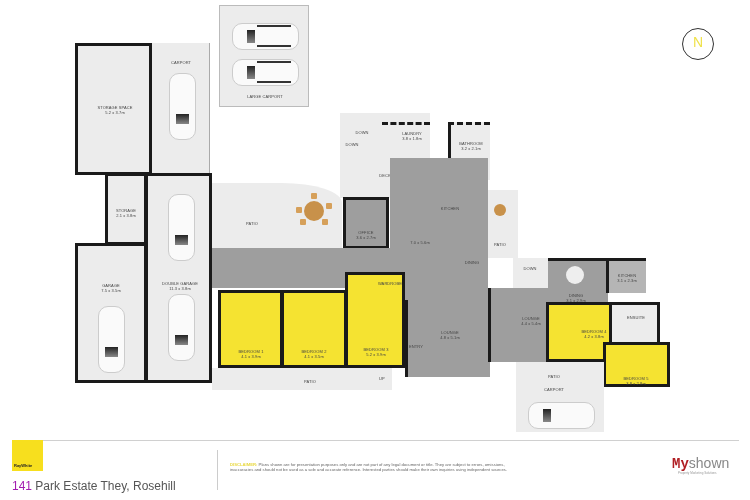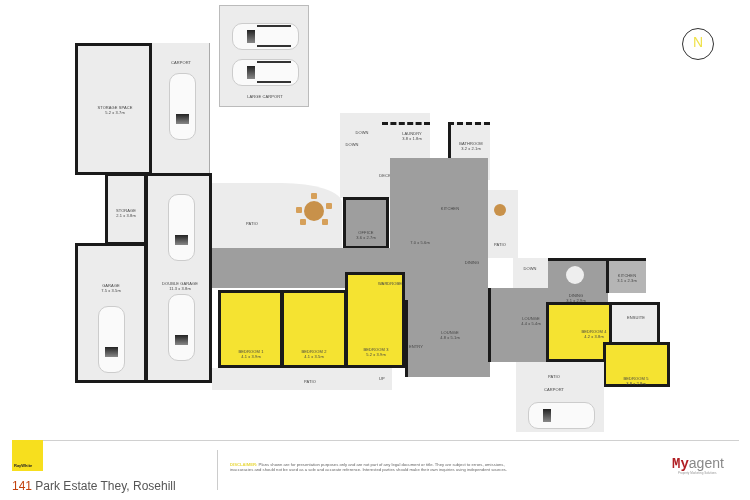--- a/index.html
+++ b/index.html
@@ -14,21 +14,21 @@
   .lbl span{display:block;}
   .car{position:absolute;border:1px solid #ccc;border-radius:10px;background:#fafafa;}
   .car .glass{position:absolute;background:linear-gradient(#222,#888);}
   .car .strip{position:absolute;background:#333;}
   .table{position:absolute;border-radius:50%;background:#c8914a;}
   .chair{position:absolute;width:6px;height:6px;background:#d6a05a;border-radius:1px;}
   .footer-line{position:absolute;left:12px;top:440px;width:727px;height:1px;background:#d0d0d0;}
   .brand{position:absolute;left:12px;top:440px;width:31px;height:31px;background:#f7df1e;}
   .brand-text{position:absolute;left:2px;bottom:3px;font-size:4px;font-weight:bold;color:#222;}
   .address{position:absolute;left:12px;top:479px;font-size:12px;color:#555;}
-  .address .num{color:#c2410c;}
+  .address .num{color:#a21caf;}
   .divider{position:absolute;left:217px;top:450px;width:1px;height:40px;background:#ccc;}
   .disclaimer{position:absolute;left:230px;top:462px;width:280px;font-size:4.2px;line-height:5px;color:#666;}
   .disclaimer .hd{color:#e8d840;font-weight:bold;}
   .myagent{position:absolute;left:672px;top:455px;font-size:14px;color:#888;}
   .myagent .my{color:#b01e23;font-weight:bold;font-family:Liberation Mono, monospace;}
   .tagline{position:absolute;left:678px;top:471px;font-size:3px;color:#999;}
   .compass{position:absolute;left:682px;top:28px;width:30px;height:30px;border:1px solid #333;border-radius:50%;}
   .compass .n{position:absolute;left:0;top:5px;width:30px;text-align:center;font-size:14px;color:#efe24a;}
 </style>
 </head>
@@ -235,15 +235,15 @@
   <div class="brand-text">RayWhite</div>
 </div>
 <div class="address">
   <span class="num">141</span><span> Park Estate They, Rosehill</span>
 </div>
 <div class="divider"></div>
 <div class="disclaimer">
   <span class="hd">DISCLAIMER:</span><span> Plans shown are for presentation purposes only and are not part of any legal document or title. They are subject to errors, omissions, inaccuracies and should not be used as a sole and accurate reference. Interested parties should make their own inquiries using independent sources.</span>
 </div>
 <div class="myagent">
-  <span class="my">My</span><span>agent</span>
+  <span class="my">My</span><span>shown</span>
 </div>
 <div class="tagline">Property Marketing Solutions</div>
 
 </body></html>

